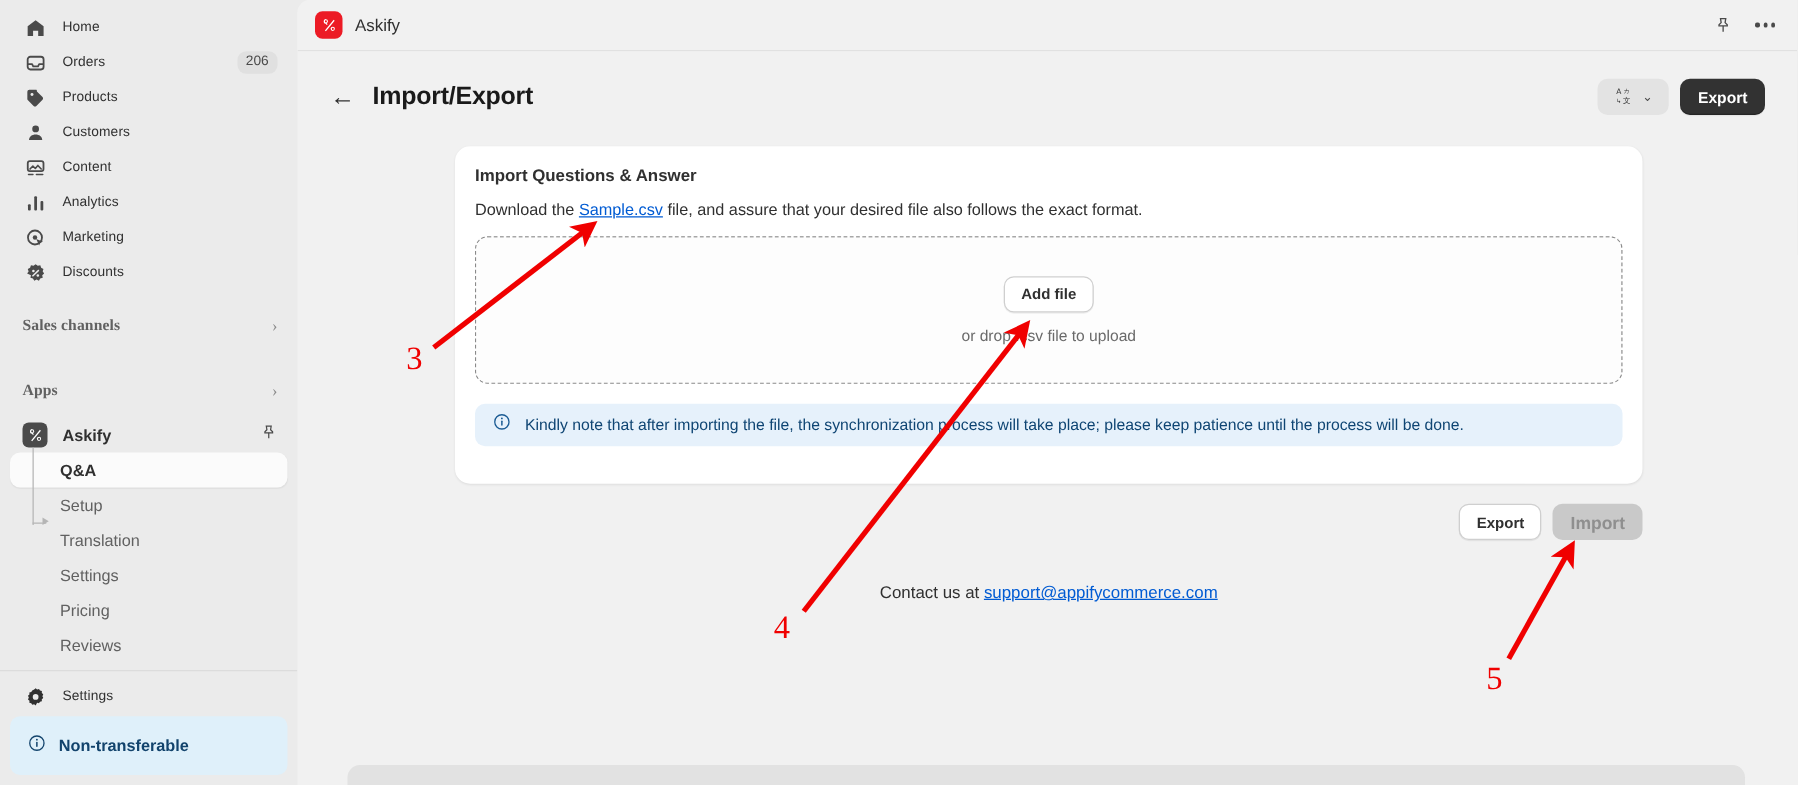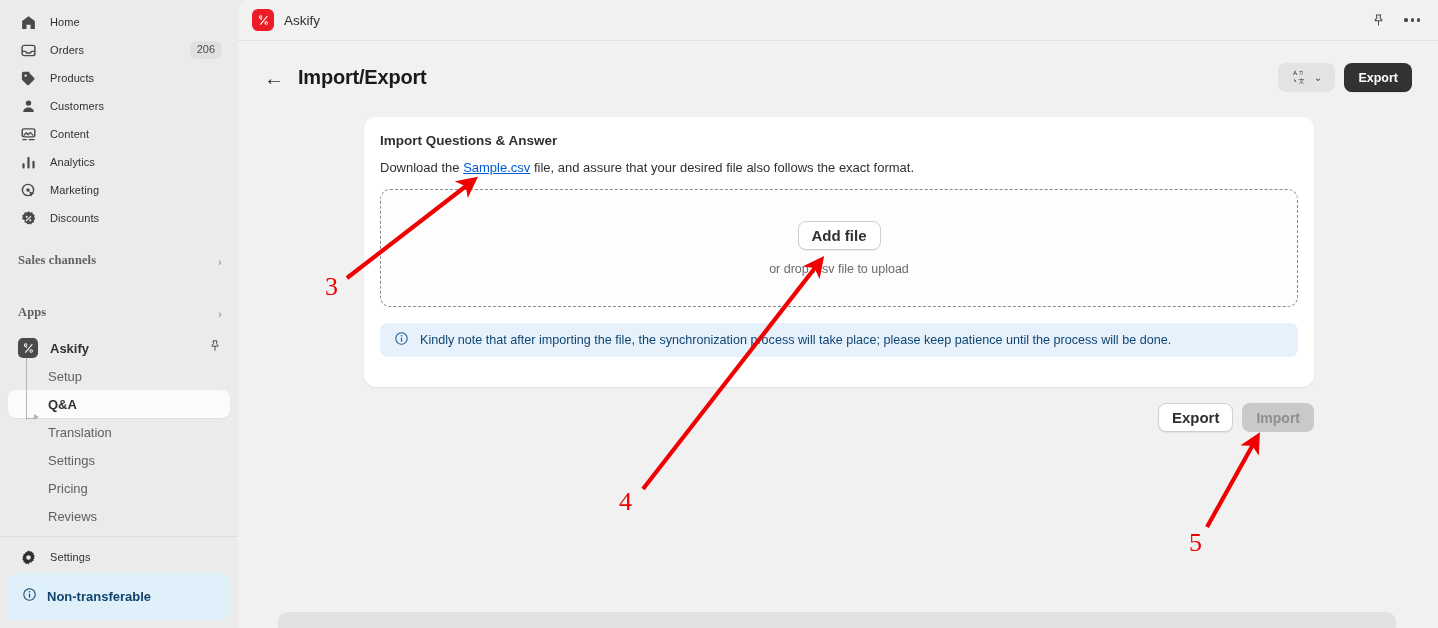--- a/index.html
+++ b/index.html
@@ -189,21 +189,21 @@
     border: 1.5px dashed #8a8a8a;
     border-radius: 10px;
     background: #fdfdfd;
     display: flex; flex-direction: column; align-items: center; justify-content: center;
   }
   .btn-light {
     background: #ffffff;
     border: 1px solid #cfcfcf;
     border-radius: 8px;
     height: 29px;
-    font-size: 15px;
+    font-size: 12px;
     font-weight: 700;
     color: #303030;
     padding: 0 13px;
     cursor: pointer;
     font-family: "Liberation Sans", sans-serif;
     box-shadow: 0 1px 0 rgba(0,0,0,0.06);
   }
   .drop-hint { font-size: 12.5px; color: #6a6a6a; margin-top: 12px; }
 
   .banner {
@@ -372,25 +372,25 @@
             <path stroke="#4a4a4a" stroke-width="1.4" d="M10 10.3v6.3"></path>
           </svg>
       </span>
     </div>
 
     <div class="subnav">
       <div class="tree-line"></div>
       <div class="tree-elbow"></div>
       <div class="tree-arrow"></div>
 
+      <div class="sub-item active">
+        <span>Q&amp;A</span>
+      </div>
       <div class="sub-item">
         <span>Setup</span>
-      </div>
-      <div class="sub-item active">
-        <span>Q&amp;A</span>
       </div>
       <div class="sub-item">
         <span>Translation</span>
       </div>
       <div class="sub-item">
         <span>Settings</span>
       </div>
       <div class="sub-item">
         <span>Pricing</span>
       </div>
@@ -485,20 +485,23 @@
         </span>
         <span class="txt">Kindly note that after importing the file, the synchronization process will take place; please keep patience until the process will be done.</span>
       </div>
     </div>
 
     <div class="bottom-actions">
       <button class="btn-light">Export</button>
       <button class="btn-disabled">Import</button>
     </div>
 
+    <div class="contact">
+      <span>Contact us at </span><a class="link">support@appifycommerce.com</a>
+    </div>
   </div>
 
   <svg class="anno">
     <defs>
       <marker id="ah" markerWidth="5" markerHeight="5" refX="2.6" refY="2.5" orient="auto">
         <path d="M0,0 L5,2.5 L0,5 L1.3,2.5 z" fill="#f00000"></path>
       </marker>
     </defs>
     <line x1="347" y1="278" x2="470" y2="183" stroke="#f00000" stroke-width="4.2" marker-end="url(#ah)"></line>
     <line x1="643" y1="489" x2="818" y2="264" stroke="#f00000" stroke-width="4.2" marker-end="url(#ah)"></line>

